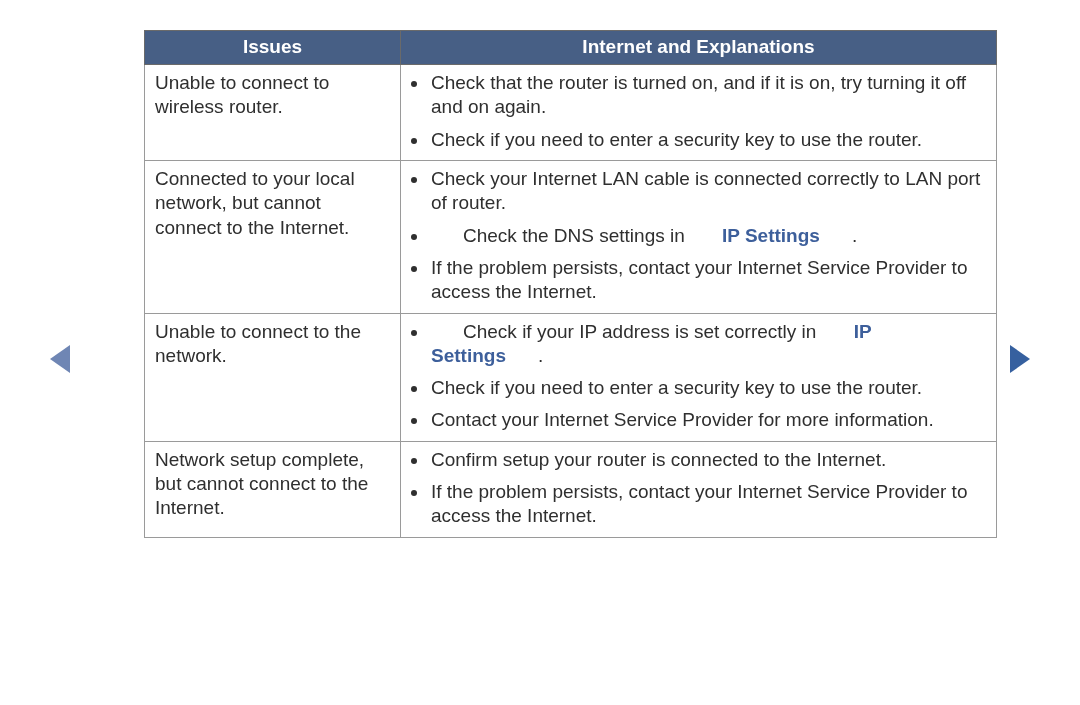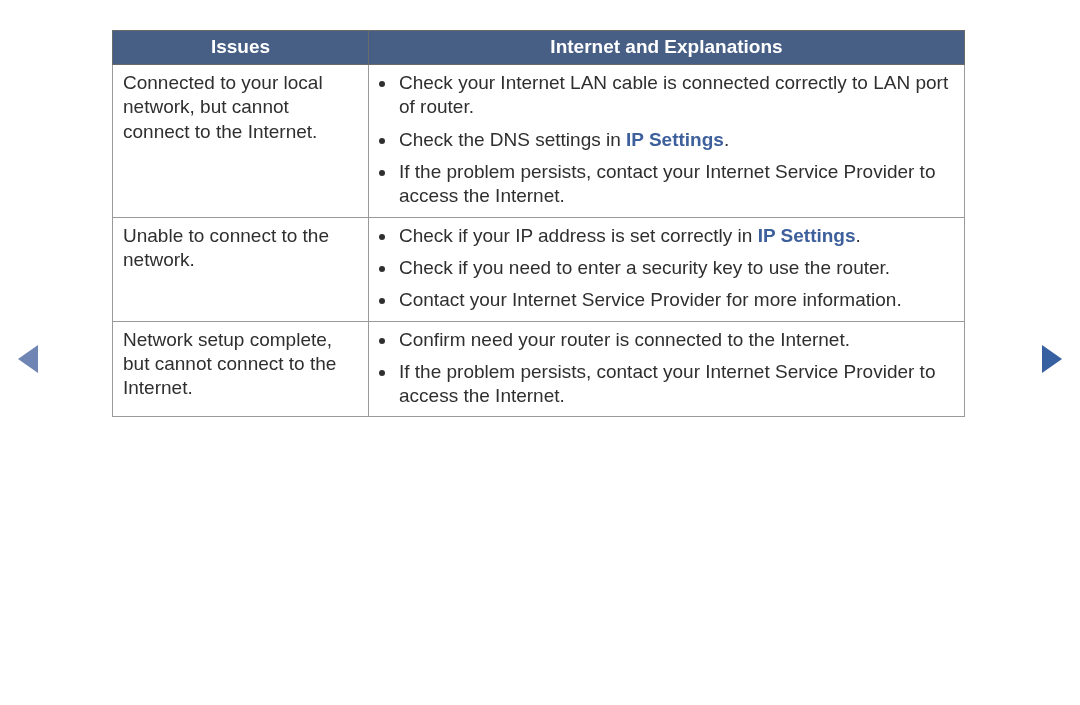--- a/index.html
+++ b/index.html
@@ -1,15 +1,15 @@
 <!DOCTYPE html>
 <html><head>
 <meta charset="utf-8">
 <style>
-  * { box-sizing: border-box; }
+  * { box-sizing: border-box; padding-left: 32px; }
   html, body {
     margin: 0;
     padding: 0;
     width: 1080px;
     height: 705px;
     font-family: Arial, Helvetica, sans-serif;
     background: #ffffff;
     color: #3a3a3a;
     position: relative;
   }
@@ -106,20 +106,29 @@
         <col class="solutions">
       </colgroup>
       <thead>
         <tr>
           <th>Issues</th>
           <th>Internet and Explanations</th>
         </tr>
       </thead>
       <tbody id="tbody">
           <tr>
+            <td>Unable to connect to wireless router.</td>
+            <td>
+              <ul class="sol">
+                <li>Check that the router is turned on, and if it is on, try turning it off and on again.</li>
+                <li>Check if you need to enter a security key to use the router.</li>
+              </ul>
+            </td>
+          </tr>
+          <tr>
             <td>Connected to your local network, but cannot connect to the Internet.</td>
             <td>
               <ul class="sol">
                 <li>Check your Internet LAN cable is connected correctly to LAN port of router.</li>
                 <li><span>Check the DNS settings in </span><span class="link">IP Settings</span><span>.</span></li>
                 <li>If the problem persists, contact your Internet Service Provider to access the Internet.</li>
               </ul>
             </td>
           </tr>
           <tr>
@@ -129,21 +138,21 @@
                 <li><span>Check if your IP address is set correctly in </span><span class="link">IP Settings</span><span>.</span></li>
                 <li>Check if you need to enter a security key to use the router.</li>
                 <li>Contact your Internet Service Provider for more information.</li>
               </ul>
             </td>
           </tr>
           <tr>
             <td>Network setup complete, but cannot connect to the Internet.</td>
             <td>
               <ul class="sol">
-                <li>Confirm need your router is connected to the Internet.</li>
+                <li>Confirm setup your router is connected to the Internet.</li>
                 <li>If the problem persists, contact your Internet Service Provider to access the Internet.</li>
               </ul>
             </td>
           </tr>
         </tbody>
     </table>
   </div>
 
 
 </div>

